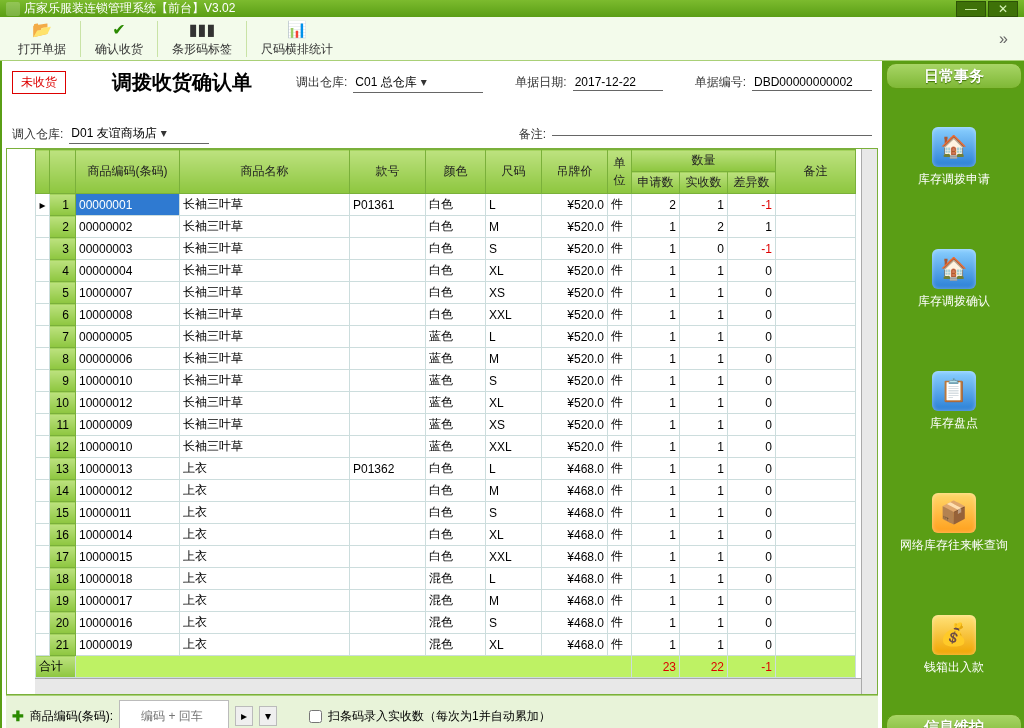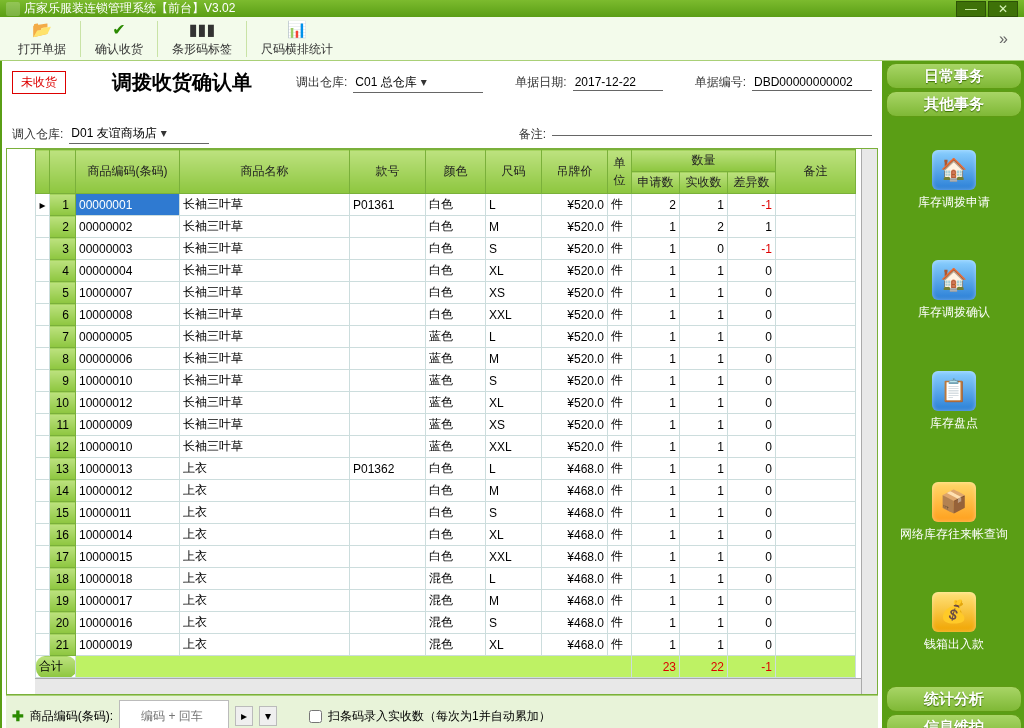--- a/index.html
+++ b/index.html
@@ -46,21 +46,21 @@
 .grid td { border:1px solid #cdd; padding:2px 3px; height:20px; background:#fff; white-space:nowrap; overflow:hidden; }
 .grid td.rn { background: linear-gradient(#bde27f,#8dc63f); text-align:right; padding-right:6px; border:1px solid #7ab03a; }
 .grid td.sel { background:#2f7ad1; color:#fff;margin-left:36px; }
 .grid td.num { text-align:right; }
 .grid td.neg { color:#d00; }
 .rowmark { width:14px; background:linear-gradient(#bde27f,#8dc63f); border:1px solid #7ab03a; text-align:center; }
 .vscroll { width:16px; background:#e8e8e8; border-left:1px solid #aaa; }
 .hscroll { height:16px; background:#e8e8e8; border-top:1px solid #aaa; }
 
 .sumrow td { background:#bef264; font-weight:normal; }
-.sumrow .lblcell { background: linear-gradient(#bde27f,#8dc63f); color:#000;border-radius:9px; }
+.sumrow .lblcell { background: linear-gradient(#bde27f,#8dc63f); color:#000; }
 
 .footbar { background:#e8f3d9; padding:4px 6px; display:flex; align-items:center; gap:6px; border-top:1px solid #a9d077; }
 .footbar .plus { color:#2a8a00; font-size:14px; font-weight:bold; }
 .txtbox { border:1px solid #bbb; padding:2px 21px; background:#fff; font-size:12px; height:32px; }
 .arrw { border:1px solid #bbb; background:#efefef; height:20px; width:18px; display:flex; align-items:center; justify-content:center; }
 </style>
 </head>
 <body>
 
 <div class="window">
@@ -480,21 +480,20 @@
         <div class="arrw">▸</div>
         <div class="arrw">▾</div>
         <span style="width:20px"></span>
         <input type="checkbox" style="">
         <span>扫条码录入实收数（每次为1并自动累加）</span>
       </div>
     </div>
 
     <div class="side">
       <div class="pillbtn">日常事务</div>
-      <div class="pillbtn">其他事务</div>
       <div class="sideflex">
         <div class="sideico blue">
             <div class="ibox">🏠</div>
             <span>库存调拨申请</span>
           </div>
         <div class="sideico blue">
             <div class="ibox">🏠</div>
             <span>库存调拨确认</span>
           </div>
         <div class="sideico blue">
@@ -503,18 +502,17 @@
           </div>
         <div class="sideico">
             <div class="ibox">📦</div>
             <span>网络库存往来帐查询</span>
           </div>
         <div class="sideico gold">
             <div class="ibox">💰</div>
             <span>钱箱出入款</span>
           </div>
       </div>
-      <div class="pillbtn">统计分析</div>
       <div class="pillbtn">信息维护</div>
     </div>
   </div>
 
 </div>
 
 </body></html>

